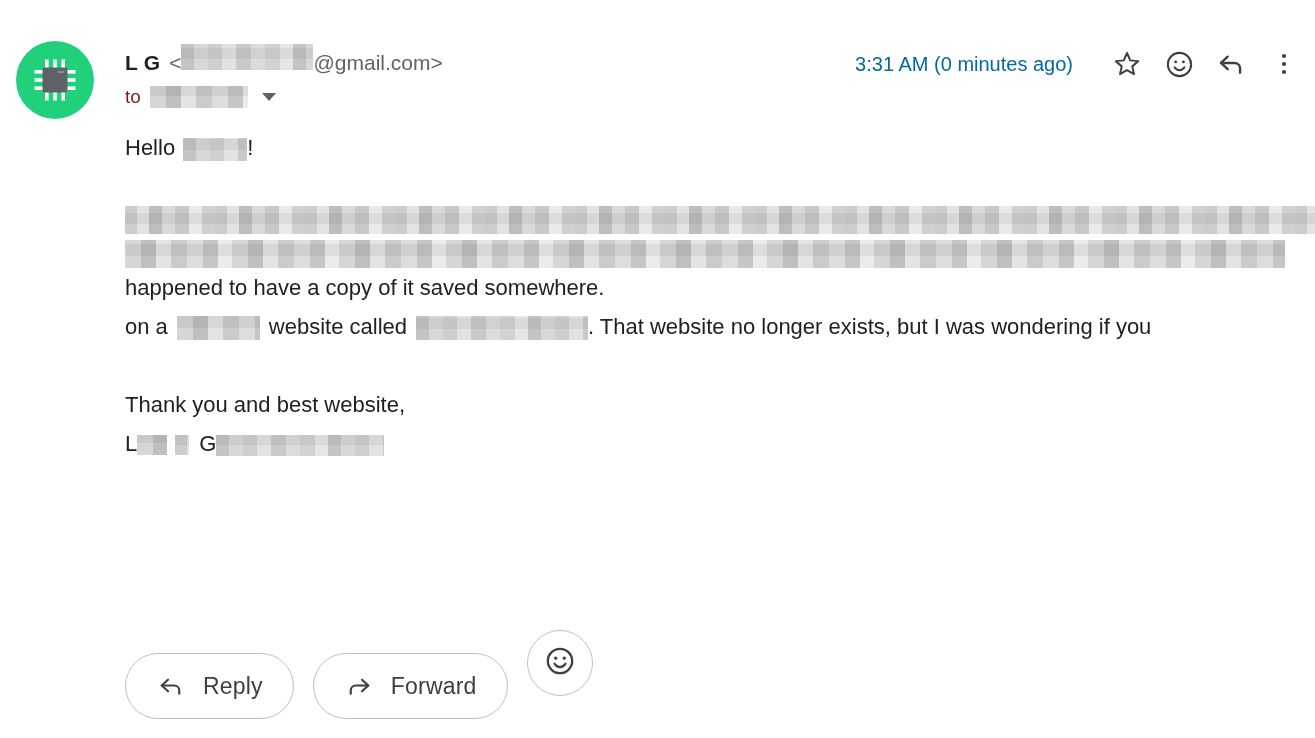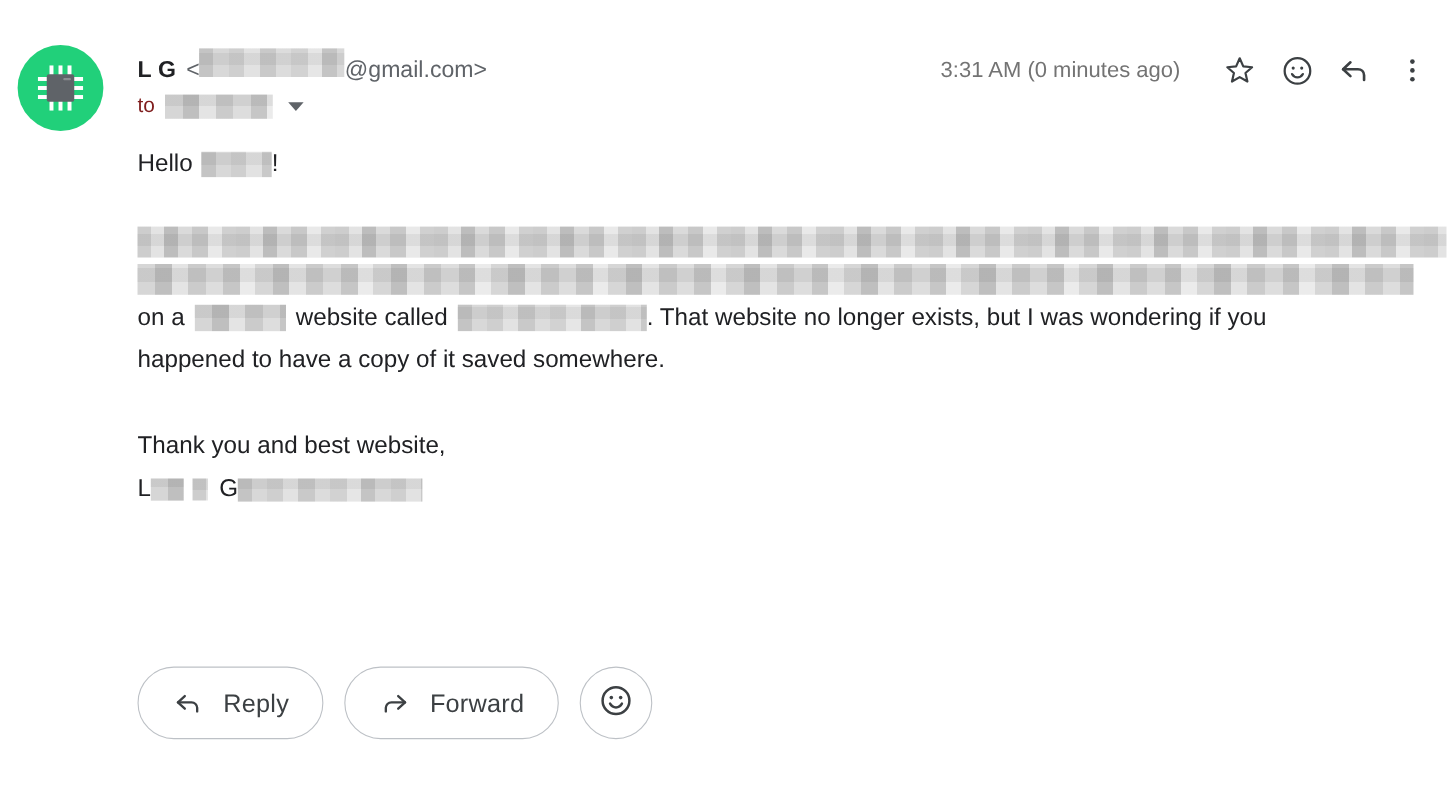--- a/index.html
+++ b/index.html
@@ -165,21 +165,21 @@
   .header-right {
     position: absolute;
     right: 14px;
     top: 44px;
     display: flex;
     align-items: center;
     height: 40px;
   }
   .timestamp {
     font-size: 20px;
-    color: #737373;
+    color: #0369a1;
     white-space: nowrap;
     margin-right: 24px;
   }
   .hdr-icon {
     width: 44px;
     height: 44px;
     display: flex;
     align-items: center;
     justify-content: center;
     margin-left: 8px;
@@ -217,20 +217,21 @@
     height: 66px;
     box-sizing: border-box;
     border: 1px solid #bdc1c6;
     border-radius: 33px;
     background: #fff;
     display: flex;
     align-items: center;
     padding: 0 30px;
     margin-right: 19px;
     cursor: pointer;
+    margin-top: 47px;
   }
   .pill svg { display: block; margin-right: 17px; }
   .pill-label {
     font-size: 23px;
     color: #3c4043;
     letter-spacing: .2px;
   }
   .circle-btn {
     width: 66px;
     height: 66px;
@@ -332,25 +333,25 @@
       <span>Hello</span><span class="redact redact-name" style="margin-left:8px;"></span><span>!</span>
     </p>
 
     <div class="para-gap"></div>
 
     <p style="line-height:30px;">
       <span class="redact v3 redact-line l1"></span>
       <span class="redact v2 redact-line l2" style="margin-top:6px;"></span>
     </p>
 
+    <p class="line">happened to have a copy of it saved somewhere.</p>
+
     <p class="line">
       <span>on a</span><span class="redact v2 redact-adj" style="margin-left:9px;margin-right:9px;"></span><span>website called</span><span class="redact redact-site" style="margin-left:9px;"></span><span>. That website no longer exists, but I was wondering if you</span>
     </p>
-
-    <p class="line">happened to have a copy of it saved somewhere.</p>
 
     <div class="para-gap"></div>
 
     <p class="line">Thank you and best website,</p>
 
     <p class="line">
       <span>L</span><span class="redact v2 redact-sig-a"></span><span class="redact v3 redact-sig-b" style="margin-left:8px;margin-right:10px;"></span><span>G</span><span class="redact redact-sig-c"></span>
     </p>
   </div>
 

